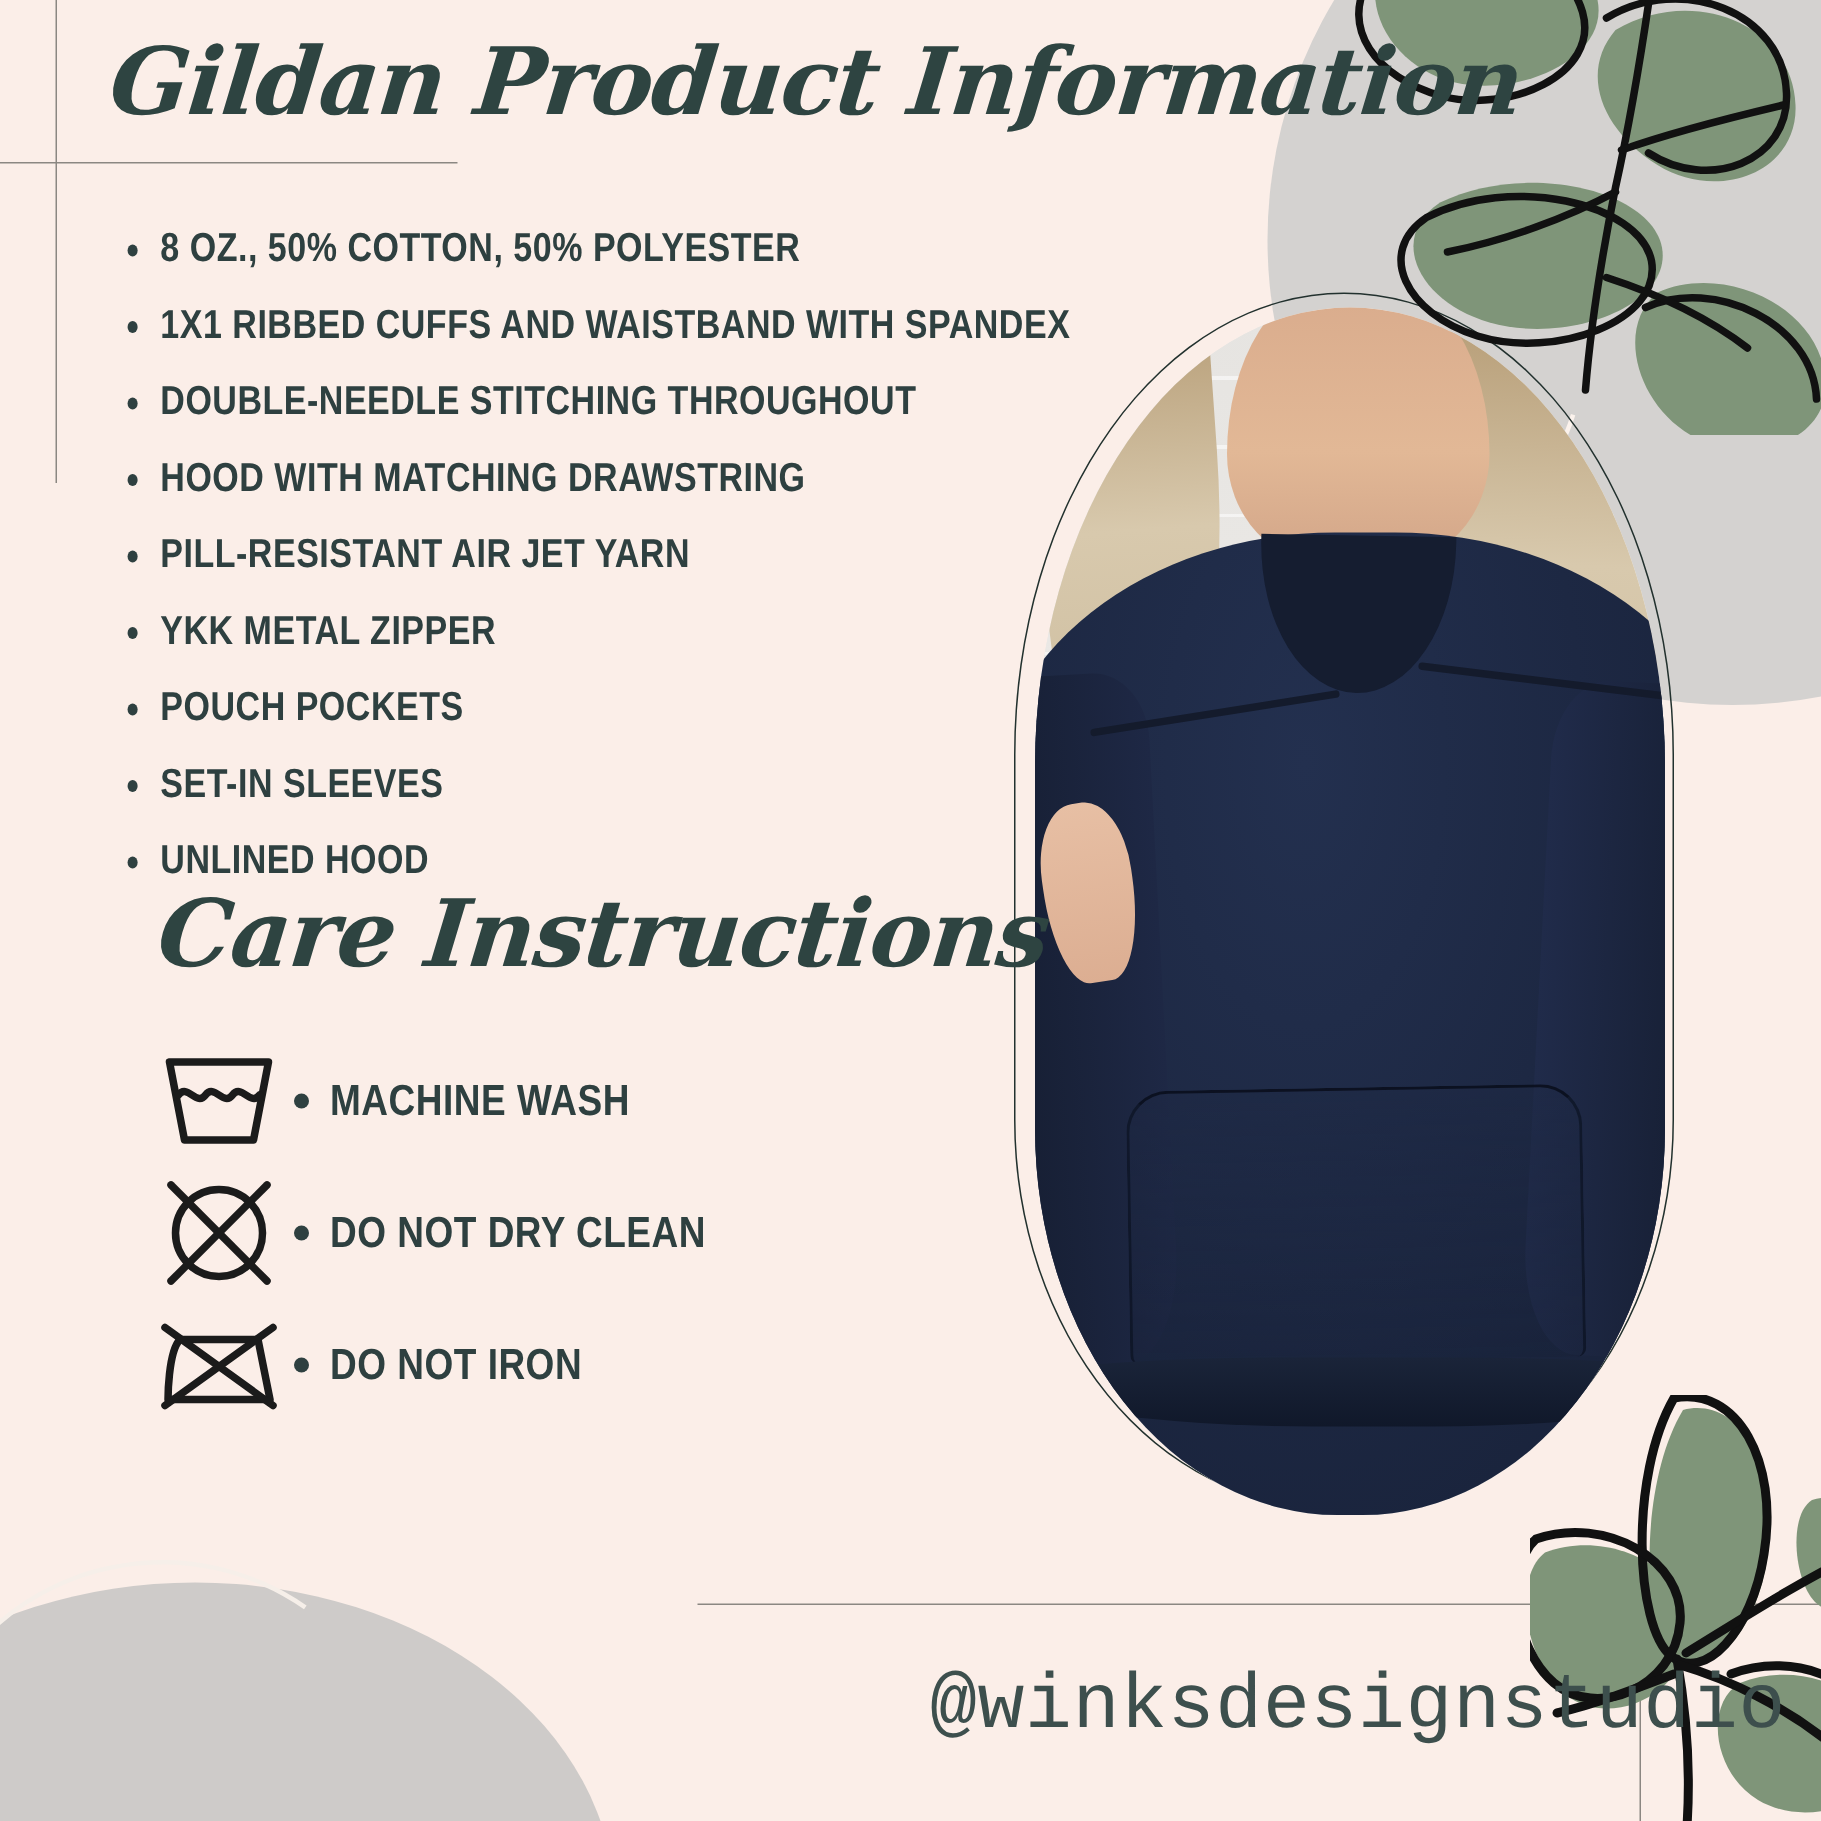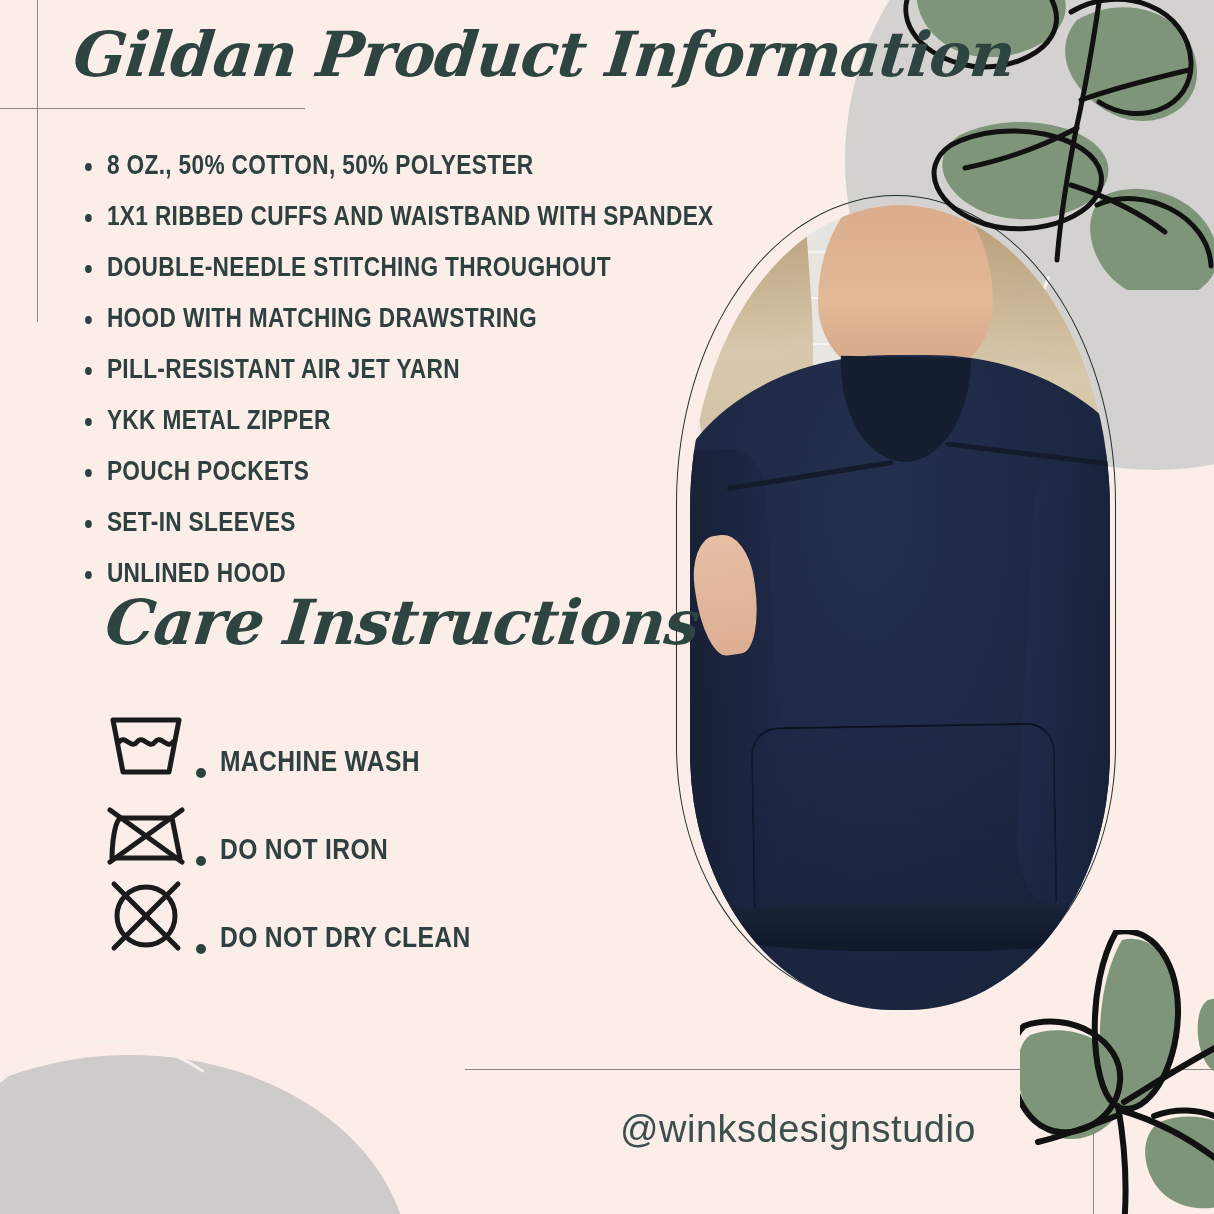--- a/index.html
+++ b/index.html
@@ -107,21 +107,21 @@
     width:8px;height:8px;border-radius:50%;
     background:#2e4040;
   }
 
   
   .care-list{
     position:absolute;left:100px;top:690px;
     width:620px;
   }
   .care-row{
-    display:flex;align-items:flex-end;
+    display:flex;align-items:center;
     height:88px;
   }
   .care-icon{
     width:92px;flex:0 0 92px;
     display:flex;align-items:center;justify-content:center;
   }
   .care-dot{
     width:10px;height:10px;border-radius:50%;
     background:#2e4040;
     flex:0 0 10px;
@@ -135,22 +135,22 @@
     letter-spacing:0.4px;
     white-space:nowrap;
     transform:scaleX(0.85);
     transform-origin:left center;
   }
 
   
   #handle{
     position:absolute;left:620px;top:1108px;
     color:#3d4f4d;
-    font-family:Liberation Sans, sans-serif;
-    font-size:38px;
+    font-family:Liberation Mono, monospace;
+    font-size:52px;
     letter-spacing:0.5px;
     white-space:nowrap;
   }
 
   
   .photo-wrap{
     position:absolute;
     left:690px;top:205px;
     width:420px;height:805px;
   }
@@ -336,39 +336,39 @@
         </svg>
       </div>
       <div class="care-dot"></div>
       <div class="care-label">MACHINE WASH</div>
     </div>
 
 
 
     <div class="care-row">
       <div class="care-icon">
+        <svg width="76" height="76" viewBox="0 0 76 76">
+          <circle cx="38" cy="38" r="29" fill="none" stroke="#1b1b1b" stroke-width="5"></circle>
+          <line x1="6" y1="6" x2="70" y2="70" stroke="#1b1b1b" stroke-width="5" stroke-linecap="round"></line>
+          <line x1="70" y1="6" x2="6" y2="70" stroke="#1b1b1b" stroke-width="5" stroke-linecap="round"></line>
+        </svg>
+      </div>
+      <div class="care-dot"></div>
+      <div class="care-label">DO NOT DRY CLEAN</div>
+    </div>
+
+    <div class="care-row">
+      <div class="care-icon">
         <svg width="80" height="62" viewBox="0 0 80 62">
           <path d="M14,14 L66,14 L74,54 L6,54 C6,54 6,22 14,14 Z" fill="none" stroke="#1b1b1b" stroke-width="5" stroke-linejoin="round"></path>
           <line x1="4" y1="6" x2="76" y2="58" stroke="#1b1b1b" stroke-width="5" stroke-linecap="round"></line>
           <line x1="76" y1="6" x2="4" y2="58" stroke="#1b1b1b" stroke-width="5" stroke-linecap="round"></line>
         </svg>
       </div>
       <div class="care-dot"></div>
       <div class="care-label">DO NOT IRON</div>
     </div>
 
-    <div class="care-row">
-      <div class="care-icon">
-        <svg width="76" height="76" viewBox="0 0 76 76">
-          <circle cx="38" cy="38" r="29" fill="none" stroke="#1b1b1b" stroke-width="5"></circle>
-          <line x1="6" y1="6" x2="70" y2="70" stroke="#1b1b1b" stroke-width="5" stroke-linecap="round"></line>
-          <line x1="70" y1="6" x2="6" y2="70" stroke="#1b1b1b" stroke-width="5" stroke-linecap="round"></line>
-        </svg>
-      </div>
-      <div class="care-dot"></div>
-      <div class="care-label">DO NOT DRY CLEAN</div>
-    </div>
-
   </div>
 
   <div id="handle">@winksdesignstudio</div>
 
 </div>
 
 </body></html>

